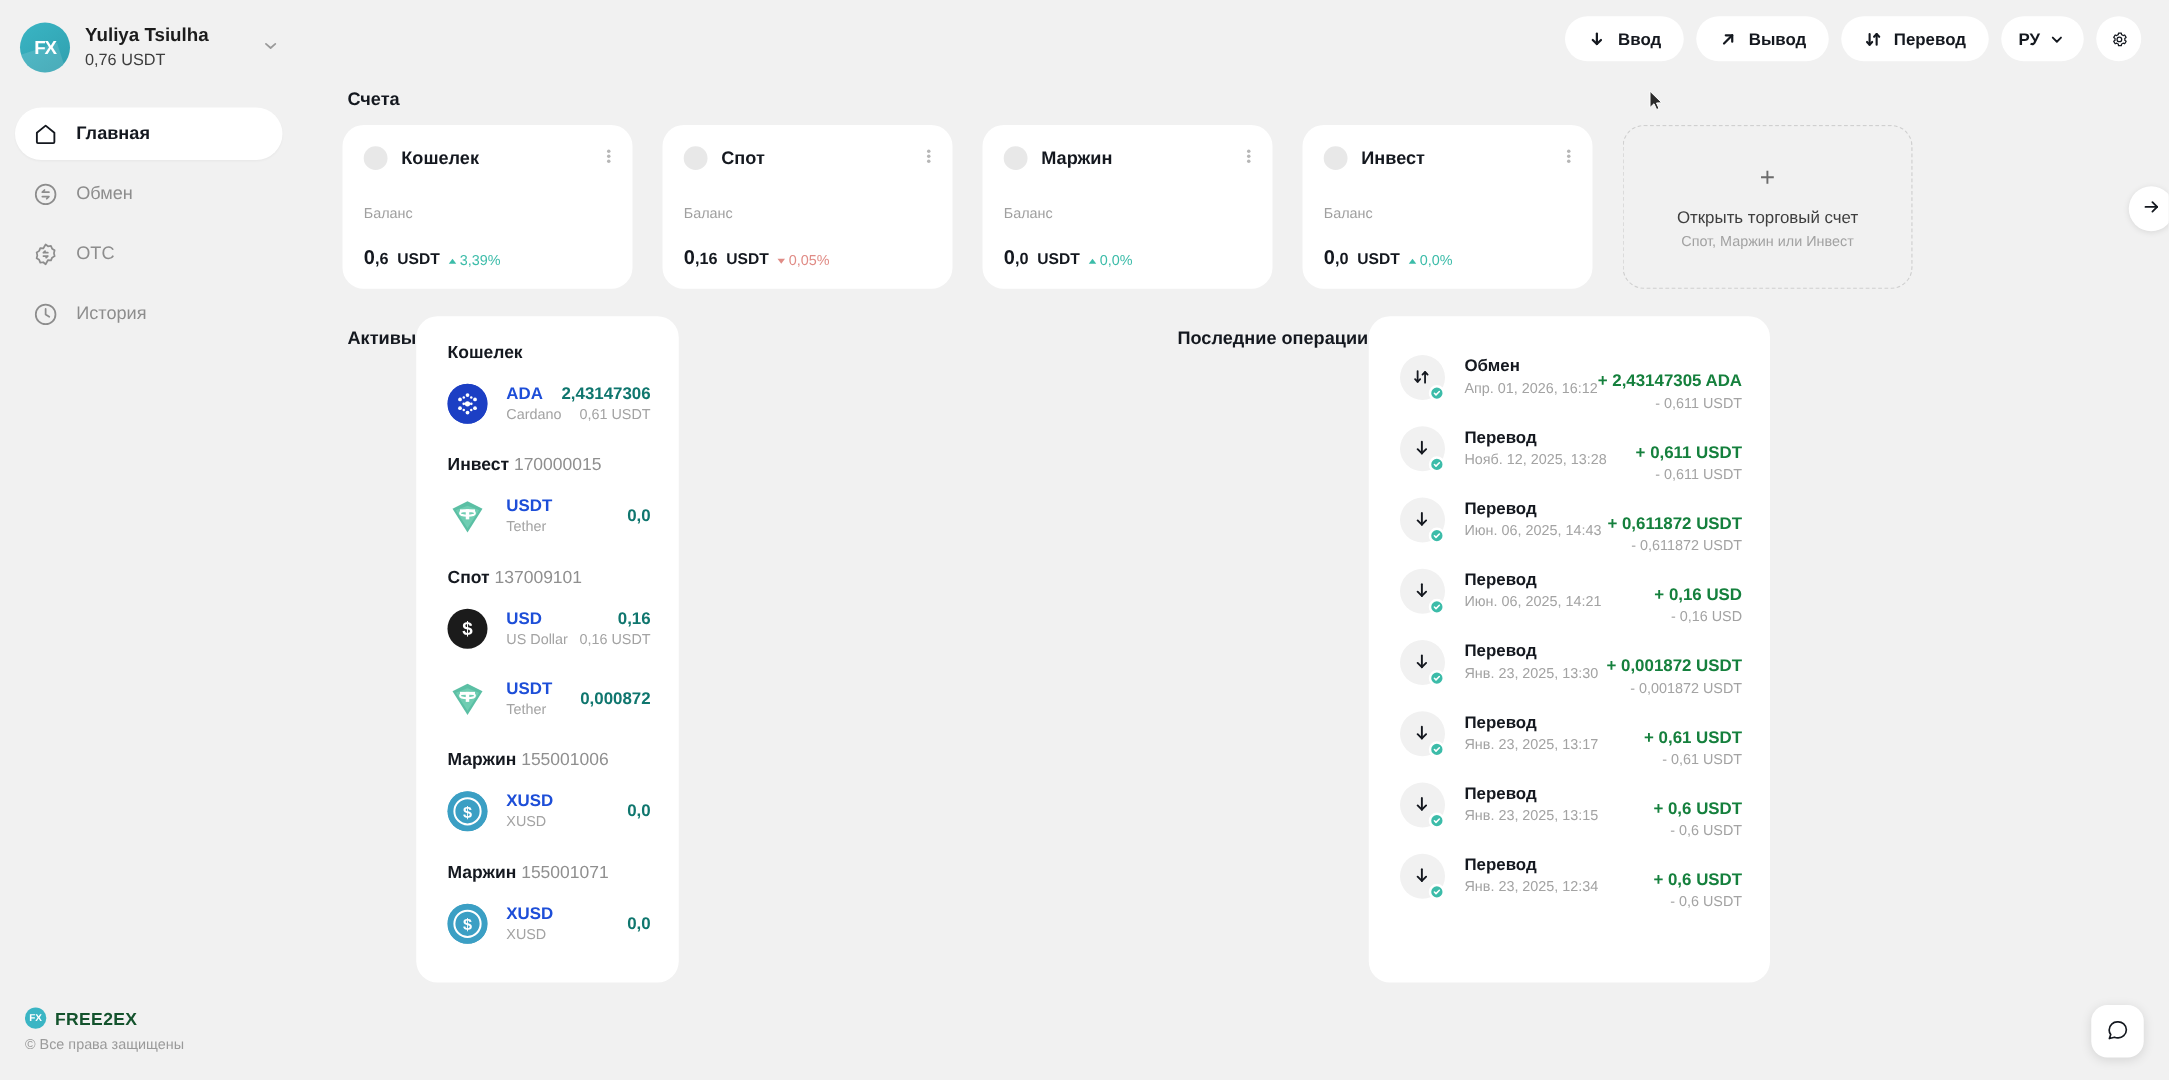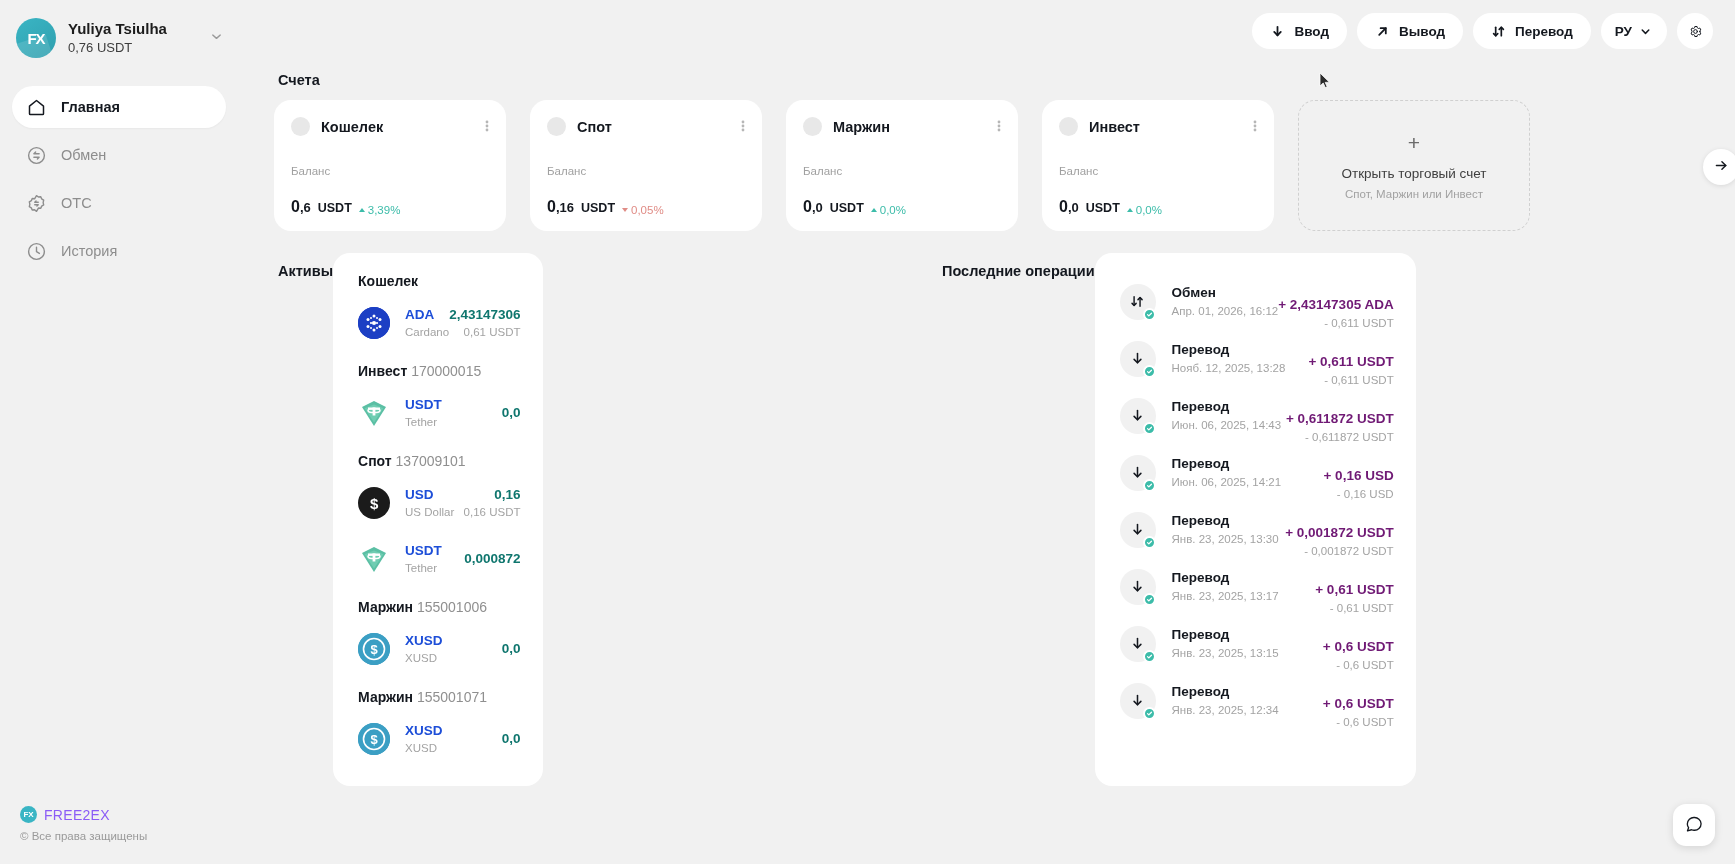--- a/index.html
+++ b/index.html
@@ -47,21 +47,21 @@
   .nav-icon svg { width: 21px; height: 21px; display: block; }
   .ext-icon { margin-left: auto; width: 14px; height: 14px; opacity: .85; }
 
   .footer { margin-top: auto; padding: 0 0 22px 20px; }
   .footer-logo { display: flex; align-items: center; gap: 7px; }
   .footer-mark {
     width: 17px; height: 17px; border-radius: 50%;
     background: #3ab5c4; color: #fff; font-size: 8px; font-weight: bold;
     display: flex; align-items: center; justify-content: center;
   }
-  .footer-name { font-size: 14px; font-weight: normal; color: #8b5cf6; letter-spacing: .3px; }
+  .footer-name { font-size: 14px; font-weight: bold; color: #14532d; letter-spacing: .3px; }
   .footer-rights { font-size: 11.5px; color: #9a9a9a; margin-top: 7px; }
 
   
   .main { flex: 1; position: relative; height: 864px; overflow: hidden; }
 
   .topbar { height: 62px; display: flex; align-items: center; justify-content: flex-end; padding: 0 22px 0 0; gap: 10px; }
   .pill {
     height: 36px; border-radius: 18px; background: #fff; border: none;
     display: inline-flex; align-items: center; gap: 9px;
     padding: 0 18px; font-size: 13.5px; font-weight: bold; color: #14181f;
@@ -156,21 +156,21 @@
   .op-check {
     position: absolute; right: 0px; bottom: -1px;
     width: 13px; height: 13px; border-radius: 50%; background: #3cbca9;
     border: 2px solid #fff; display: flex; align-items: center; justify-content: center;
   }
   .op-check svg { width: 7px; height: 7px; }
   .op-texts { display: flex; flex-direction: column; line-height: 1.3; }
   .op-title { font-size: 13.5px; font-weight: bold; color: #14181f; }
   .op-date { font-size: 11.5px; color: #a3a3a3; margin-top: 3px; }
   .op-vals { margin-left: auto; text-align: right; line-height: 1.35; }
-  .op-in { font-size: 13.5px; font-weight: bold; color: #701a75; margin-top: 24px; }
+  .op-in { font-size: 13.5px; font-weight: bold; color: #15803d; margin-top: 24px; }
   .op-out { font-size: 11.5px; color: #a3a3a3; margin-top: 2px; }
 
   
   .cursor { position: absolute; left: 1071px; top: 72px; width: 11px; height: 15px; pointer-events: none; }
   .chat-bubble {
     position: absolute; right: 20px; bottom: 18px;
     width: 42px; height: 42px; border-radius: 13px; background: #fff;
     display: flex; align-items: center; justify-content: center;
     box-shadow: 0 2px 9px rgba(0,0,0,.12); cursor: pointer; border: none;
   }

